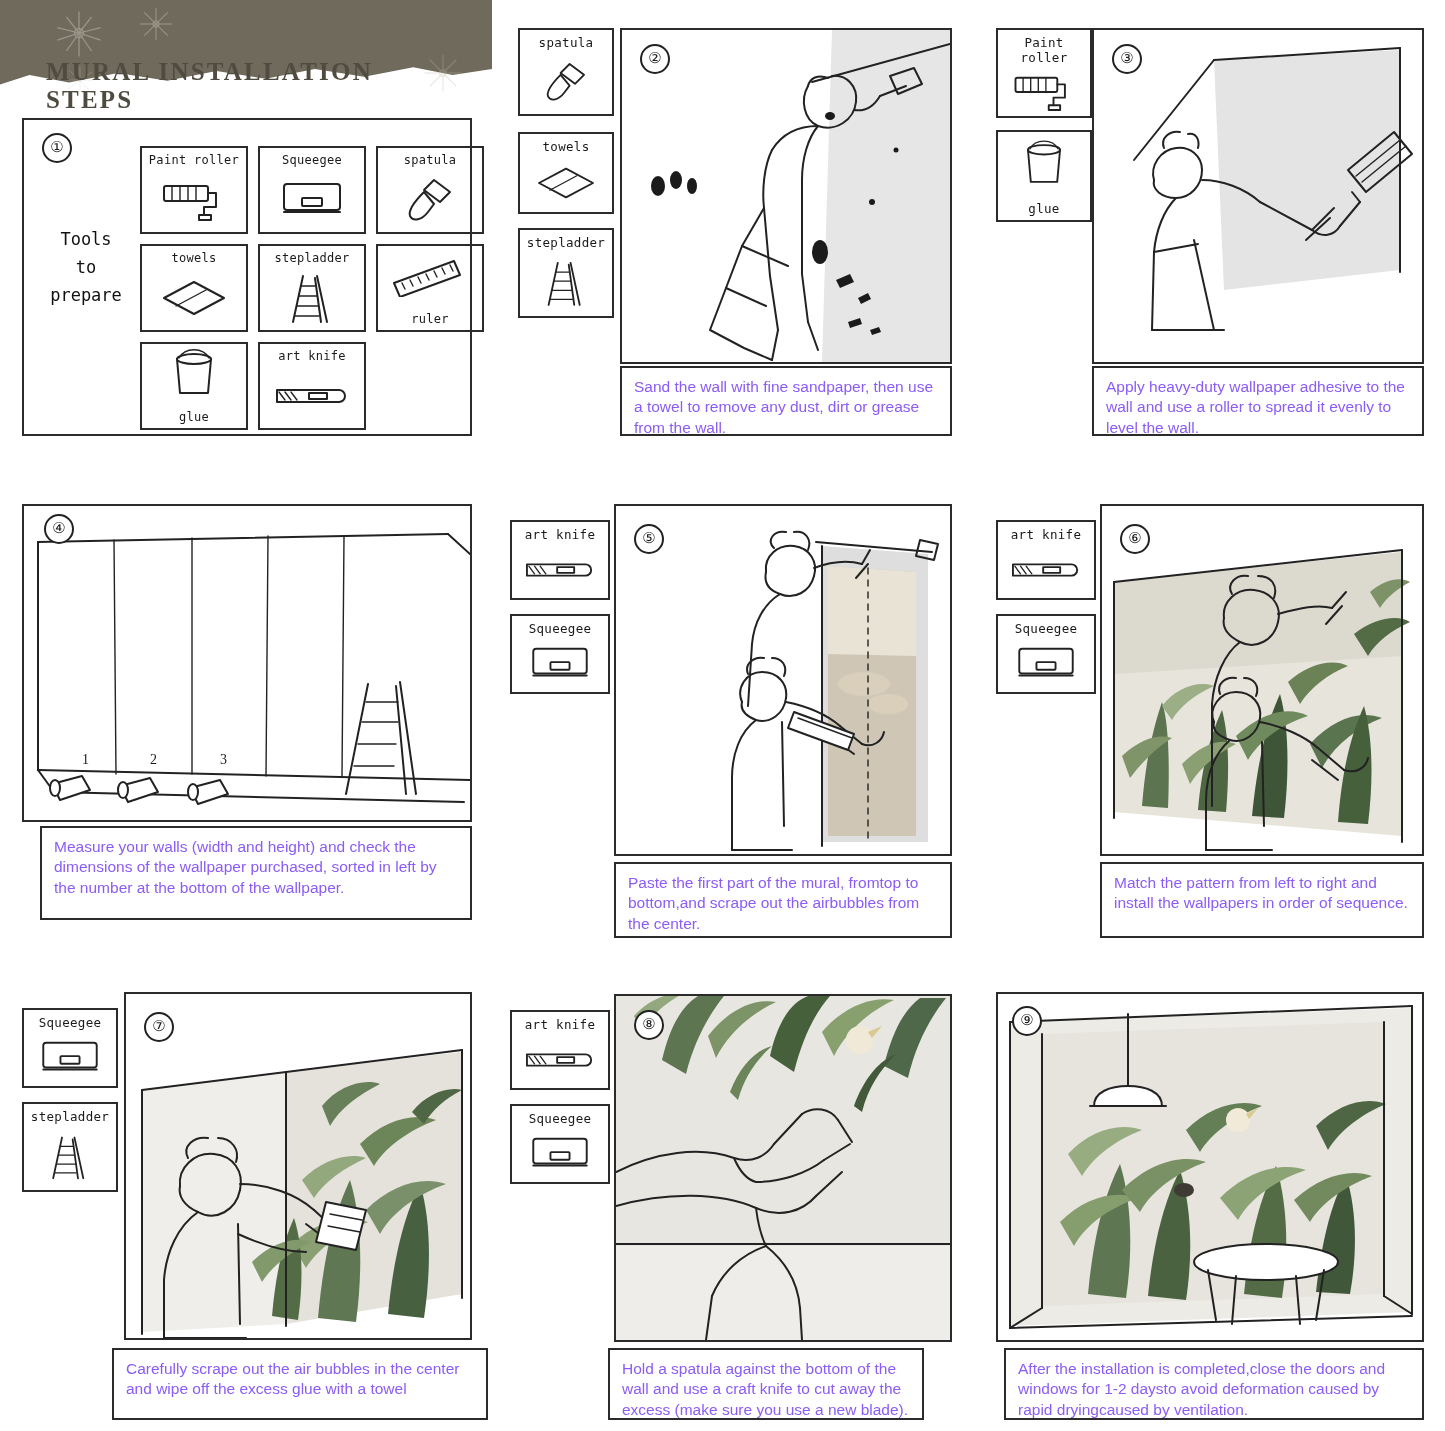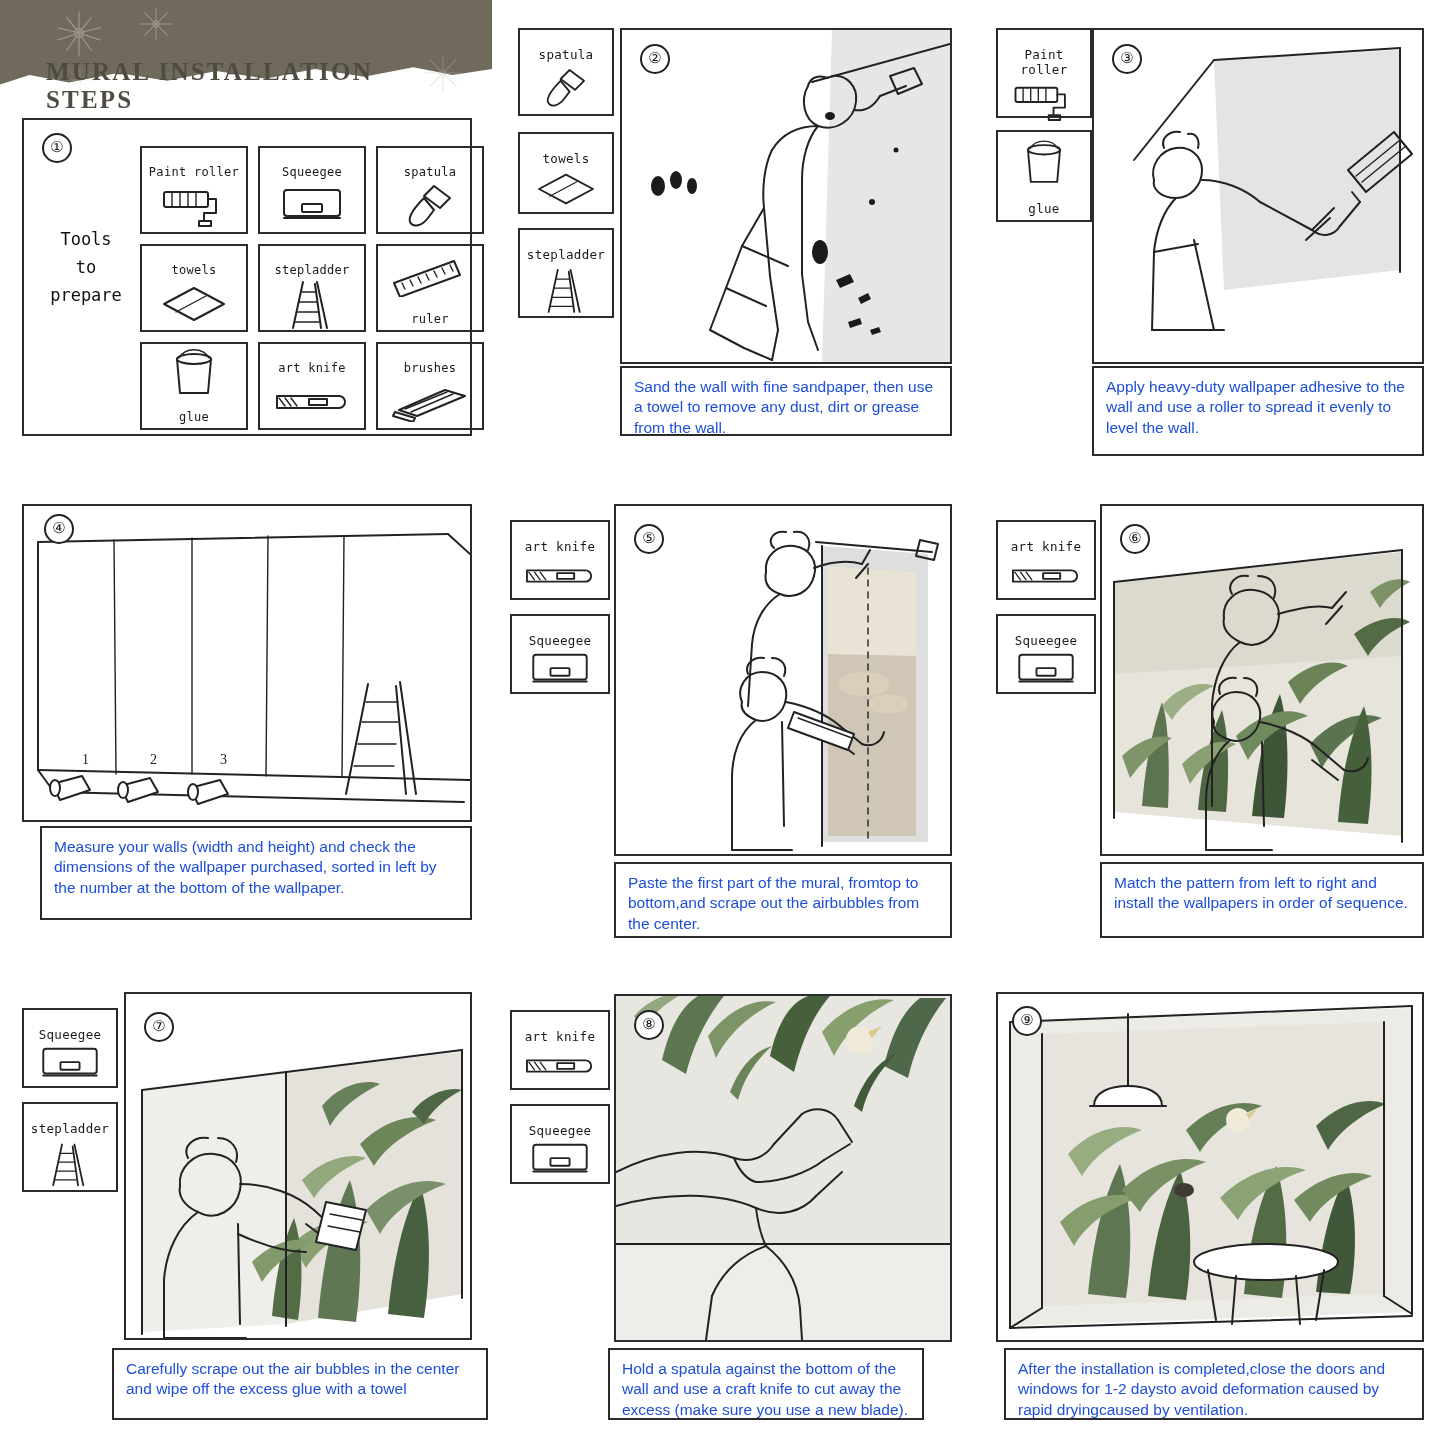--- a/index.html
+++ b/index.html
@@ -27,34 +27,34 @@
     font-weight:700;
   }
   .burst{
     position:absolute;width:54px;height:54px;opacity:.35;
   }
 
   
   .box{position:absolute;border:2px solid #2b2b2b;background:#fff;box-sizing:border-box;}
   .caption{
     position:absolute;border:2px solid #2b2b2b;background:#fff;box-sizing:border-box;
-    font-size:15.5px;line-height:1.32;padding:9px 10px 8px 12px;color:#1d4ed8;
+    font-size:15.5px;line-height:1.32;padding:9px 10px 8px 12px;color:#8b5cf6;
   }
   .num{
     position:absolute;width:26px;height:26px;border:2px solid #222;border-radius:50%;
     font-size:15px;line-height:24px;text-align:center;font-family:"Liberation Serif",serif;
     background:#fff;
   }
   .toolbox{
     position:absolute;border:2px solid #2b2b2b;background:#fff;box-sizing:border-box;
     display:flex;flex-direction:column;align-items:center;justify-content:flex-start;
   }
   .tool-label{
     font-family:"DejaVu Sans Mono", monospace;font-size:12.5px;letter-spacing:.3px;
-    text-align:center;color:#1a1a1a;padding-top:17px;
+    text-align:center;color:#1a1a1a;padding-top:5px;
   }
   .tool-label.bottom{padding-top:2px;padding-bottom:4px;margin-top:6px;}
   .tool-ico{flex:1;display:flex;align-items:center;justify-content:center;width:100%;}
   svg{display:block;}
   .ln{fill:none;stroke:#222;stroke-width:2;stroke-linecap:round;stroke-linejoin:round;}
   .ln1{fill:none;stroke:#222;stroke-width:1.4;stroke-linecap:round;stroke-linejoin:round;}
   .fillw{fill:#fff;stroke:#222;stroke-width:2;stroke-linejoin:round;stroke-linecap:round;}
 
   
   .tools-grid{position:absolute;display:grid;grid-template-columns:repeat(3,108px);grid-template-rows:repeat(3,88px);gap:10px;}
@@ -230,30 +230,20 @@
       <div class="tool-label">art knife</div>
       <div class="tool-ico">
         <svg width="86" height="36" viewBox="0 0 86 36">
           <path class="fillw" d="M8 12 h62 a6 6 0 0 1 6 6 v0 a6 6 0 0 1 -6 6 h-62 z"></path>
           <path class="ln1" d="M10 14 l6 8 M16 14 l6 8 M22 14 l6 8"></path>
           <rect class="fillw" x="40" y="15" width="18" height="6"></rect>
         </svg>
       </div>
     </div>
 
-    <div class="tcell">
-      <div class="tool-label">brushes</div>
-      <div class="tool-ico">
-        <svg width="86" height="40" viewBox="0 0 86 40">
-          <path class="fillw" d="M12 28 L58 8 L78 14 L30 34 Z"></path>
-          <path class="ln1" d="M18 27 L60 10 M24 30 L66 12"></path>
-          <path class="fillw" d="M8 30 L28 36 L26 40 L6 34 Z"></path>
-        </svg>
-      </div>
-    </div>
   </div>
 
   <div class="toolbox" style="left:518px;top:28px;width:96px;height:88px;">
     <div class="tool-label">spatula</div>
     <div class="tool-ico">
       <svg width="72" height="50" viewBox="0 0 80 48">
         <path class="fillw" d="M44 4 l16 12 -10 10 -16 -12 z"></path>
         <path class="fillw" d="M34 16 C24 26 18 34 20 40 c3 6 12 4 18 -4 l6 -8 z"></path>
       </svg>
     </div>
@@ -364,21 +354,21 @@
       <path class="ln" d="M218 200 C228 208 240 206 246 196"></path>
       <path class="ln" d="M246 196 L266 172"></path>
       <path class="ln" d="M254 140 l46 -38 l18 22 l-46 38 z" fill="#fff"></path>
       <path class="ln1" d="M262 146 l44 -36 M268 152 l44 -36"></path>
       <path class="ln" d="M266 172 L258 162"></path>
       <path class="ln" d="M100 210 L120 300"></path>
       <path class="ln" d="M58 300 L130 300"></path>
       <path class="ln" d="M60 222 L104 214"></path>
     </svg>
   </div>
-  <div class="caption" style="left:1092px;top:366px;width:332px;height:90px;">Apply heavy-duty wallpaper adhesive to the wall and use a roller to spread it evenly to level the wall.</div>
+  <div class="caption" style="left:1092px;top:366px;width:332px;height:70px;">Apply heavy-duty wallpaper adhesive to the wall and use a roller to spread it evenly to level the wall.</div>
   <div class="num" style="left:1112px;top:44px;">③</div>
 
   <div class="box scene" style="left:22px;top:504px;width:450px;height:318px;">
     <svg width="446" height="314" viewBox="0 0 446 314">
       <path class="ln" d="M14 36 L424 28"></path>
       <path class="ln" d="M424 28 L446 48"></path>
       <path class="ln" d="M14 36 L14 264"></path>
       <path class="ln" d="M14 264 L446 274"></path>
       <path class="ln1" d="M90 34 L92 268"></path>
       <path class="ln1" d="M168 32 L168 268"></path>

